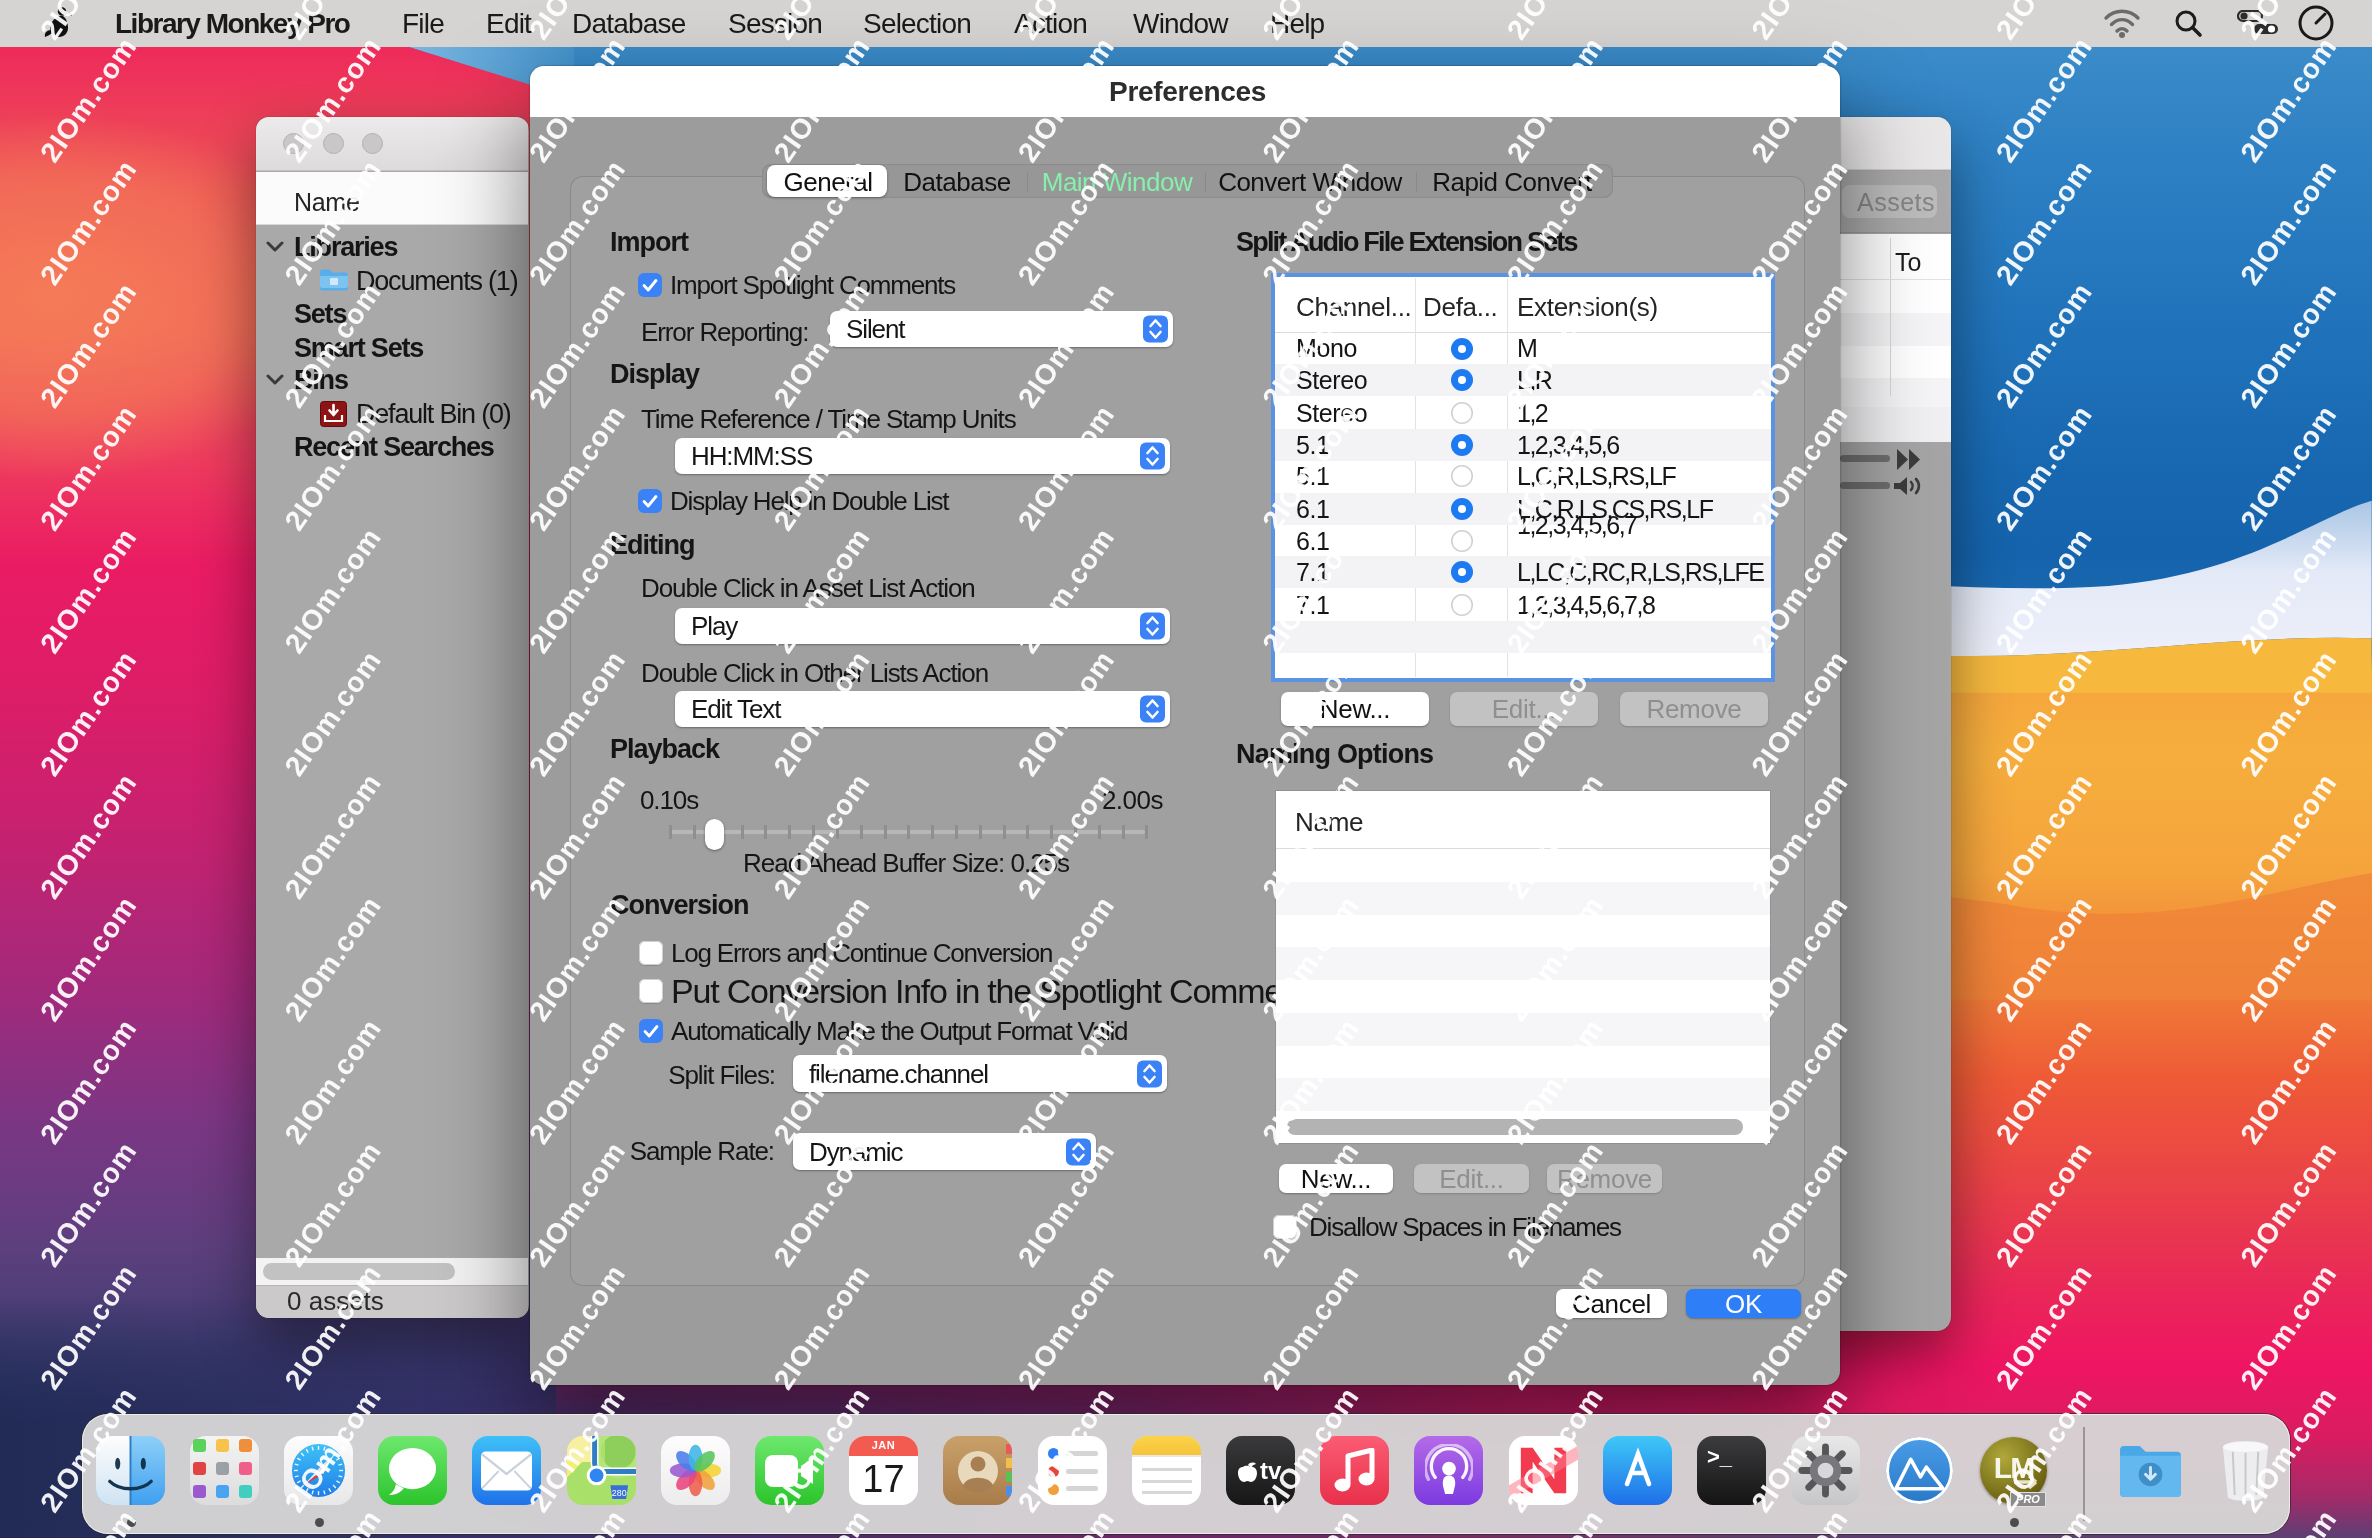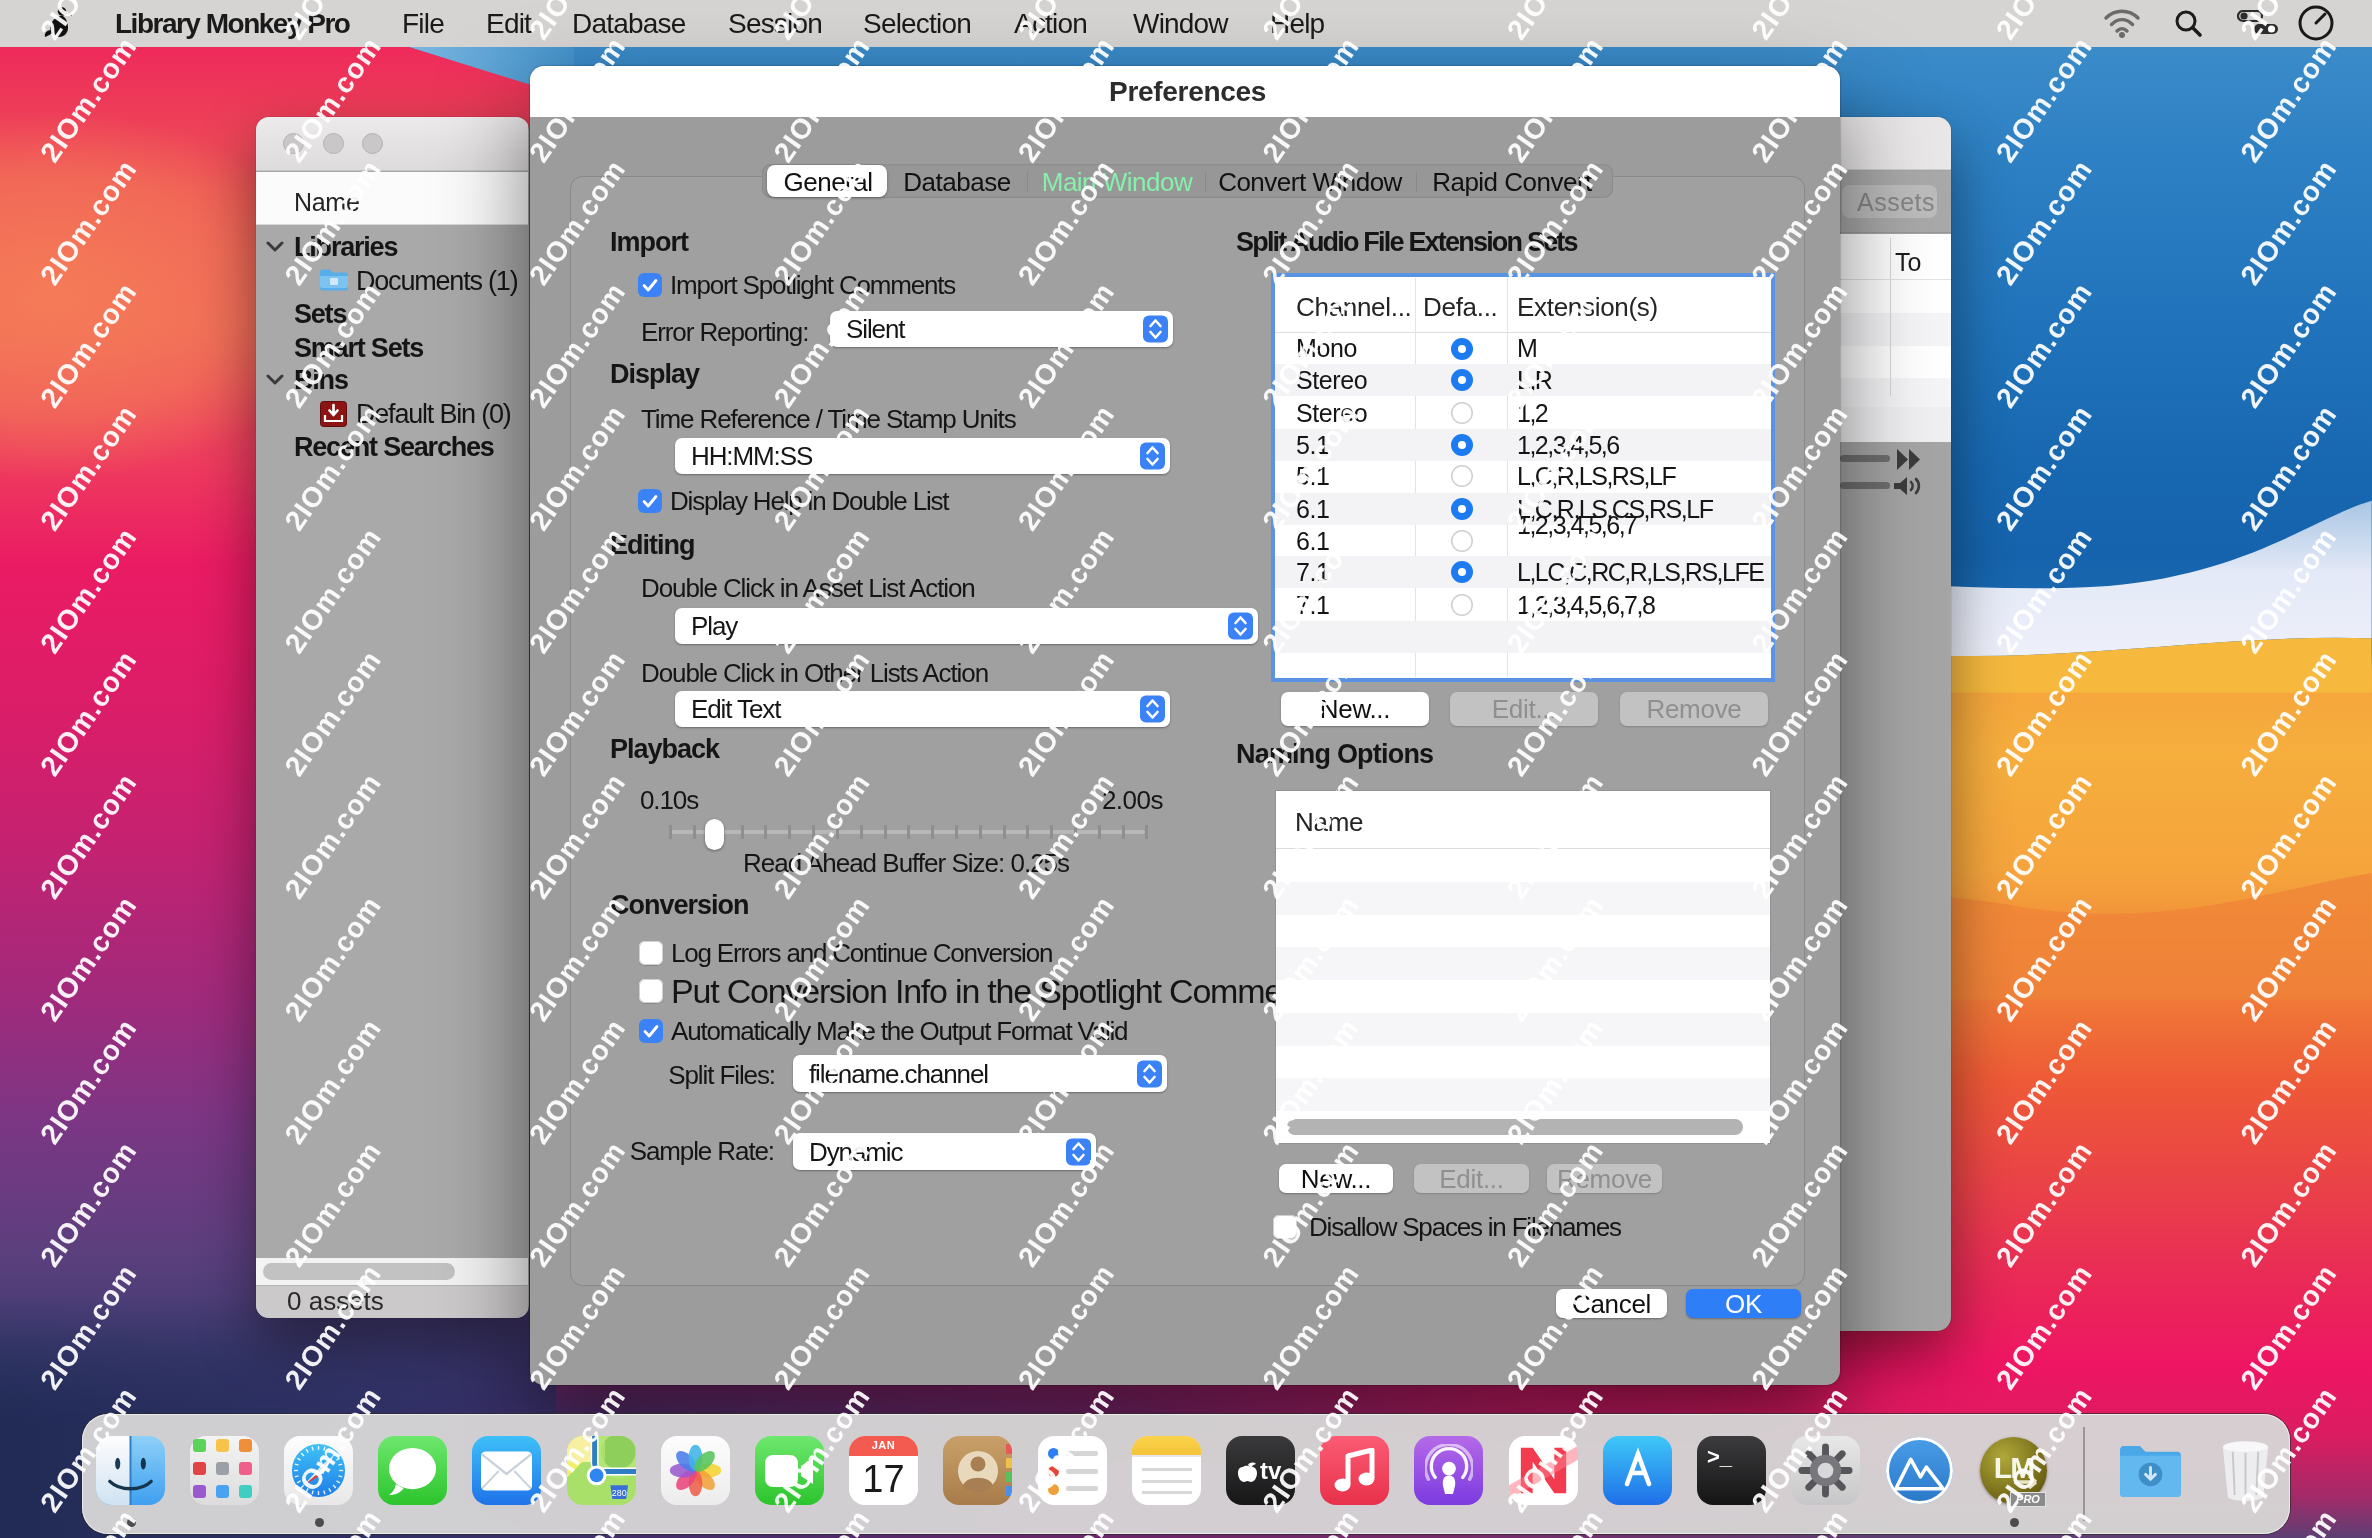--- a/index.html
+++ b/index.html
@@ -220,21 +220,21 @@
   </div>
 <div class="dd" style="left:675px;top:438px;width:495px;height:36px;">
     <div class="lbl">HH:MM:SS</div>
     <div class="step">
       <svg width="25" height="27" viewBox="0 0 25 27">
         <path d="M7.5 10.5 L12.5 5 L17.5 10.5" fill="none" stroke="#fff" stroke-width="2.6" stroke-linecap="round" stroke-linejoin="round"></path>
         <path d="M7.5 16.5 L12.5 22 L17.5 16.5" fill="none" stroke="#fff" stroke-width="2.6" stroke-linecap="round" stroke-linejoin="round"></path>
       </svg>
     </div>
   </div>
-<div class="dd" style="left:675px;top:608px;width:583px;height:36px;">
+<div class="dd" style="left:675px;top:608px;width:495px;height:36px;">
     <div class="lbl">Play</div>
     <div class="step">
       <svg width="25" height="27" viewBox="0 0 25 27">
         <path d="M7.5 10.5 L12.5 5 L17.5 10.5" fill="none" stroke="#fff" stroke-width="2.6" stroke-linecap="round" stroke-linejoin="round"></path>
         <path d="M7.5 16.5 L12.5 22 L17.5 16.5" fill="none" stroke="#fff" stroke-width="2.6" stroke-linecap="round" stroke-linejoin="round"></path>
       </svg>
     </div>
   </div>
 <div class="dd" style="left:675px;top:691px;width:495px;height:36px;">
     <div class="lbl">Edit Text</div>

